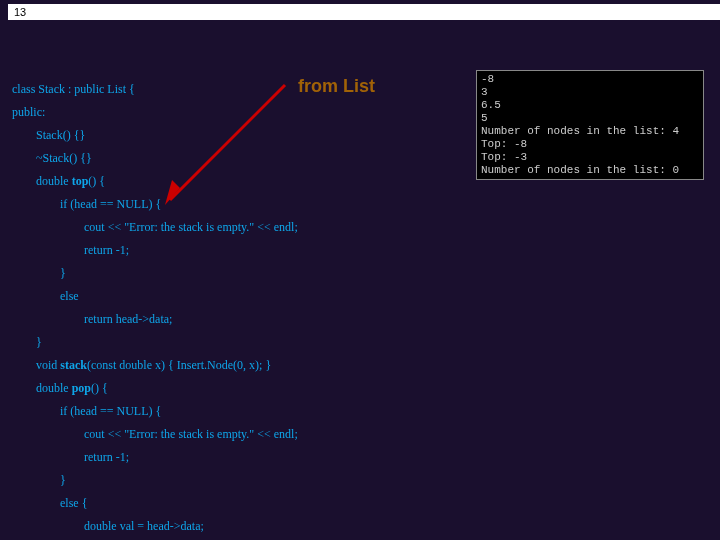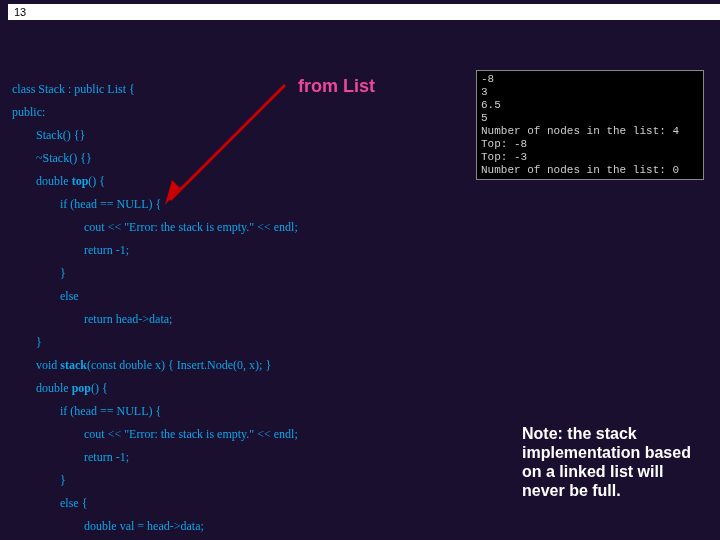--- a/index.html
+++ b/index.html
@@ -38,21 +38,21 @@
     font-size: 12px;
     line-height: 23px;
     color: #0ea5e9;
     white-space: pre;
   }
   .code .kw { font-weight: bold; }
   .label-fromlist-bg {
     position: absolute;
     top: 56px;
     left: 298px;
-    color: #ec4899;
+    color: #a16207;
     font-size: 18px;
     font-weight: bold;
   }
   .note {
     position: absolute;
     bottom: 40px;
     right: 18px;
     width: 180px;
     color: #fff;
     font-size: 16px;
@@ -127,15 +127,14 @@
         void print.Stack() { print.List(); }
 };</div>
 
   <svg class="arrow" viewBox="0 0 130 130">
     <line x1="125" y1="5" x2="10" y2="120" stroke="#cc0000" stroke-width="3"></line>
     <polygon points="5,125 20,108 12,100" fill="#cc0000"></polygon>
   </svg>
 
   <div class="label-fromlist-bg">from List</div>
 
-  <div class="note">Note: the stack implementation based on a linked list will never be full.</div>
 
 </div>
 
 </body></html>

